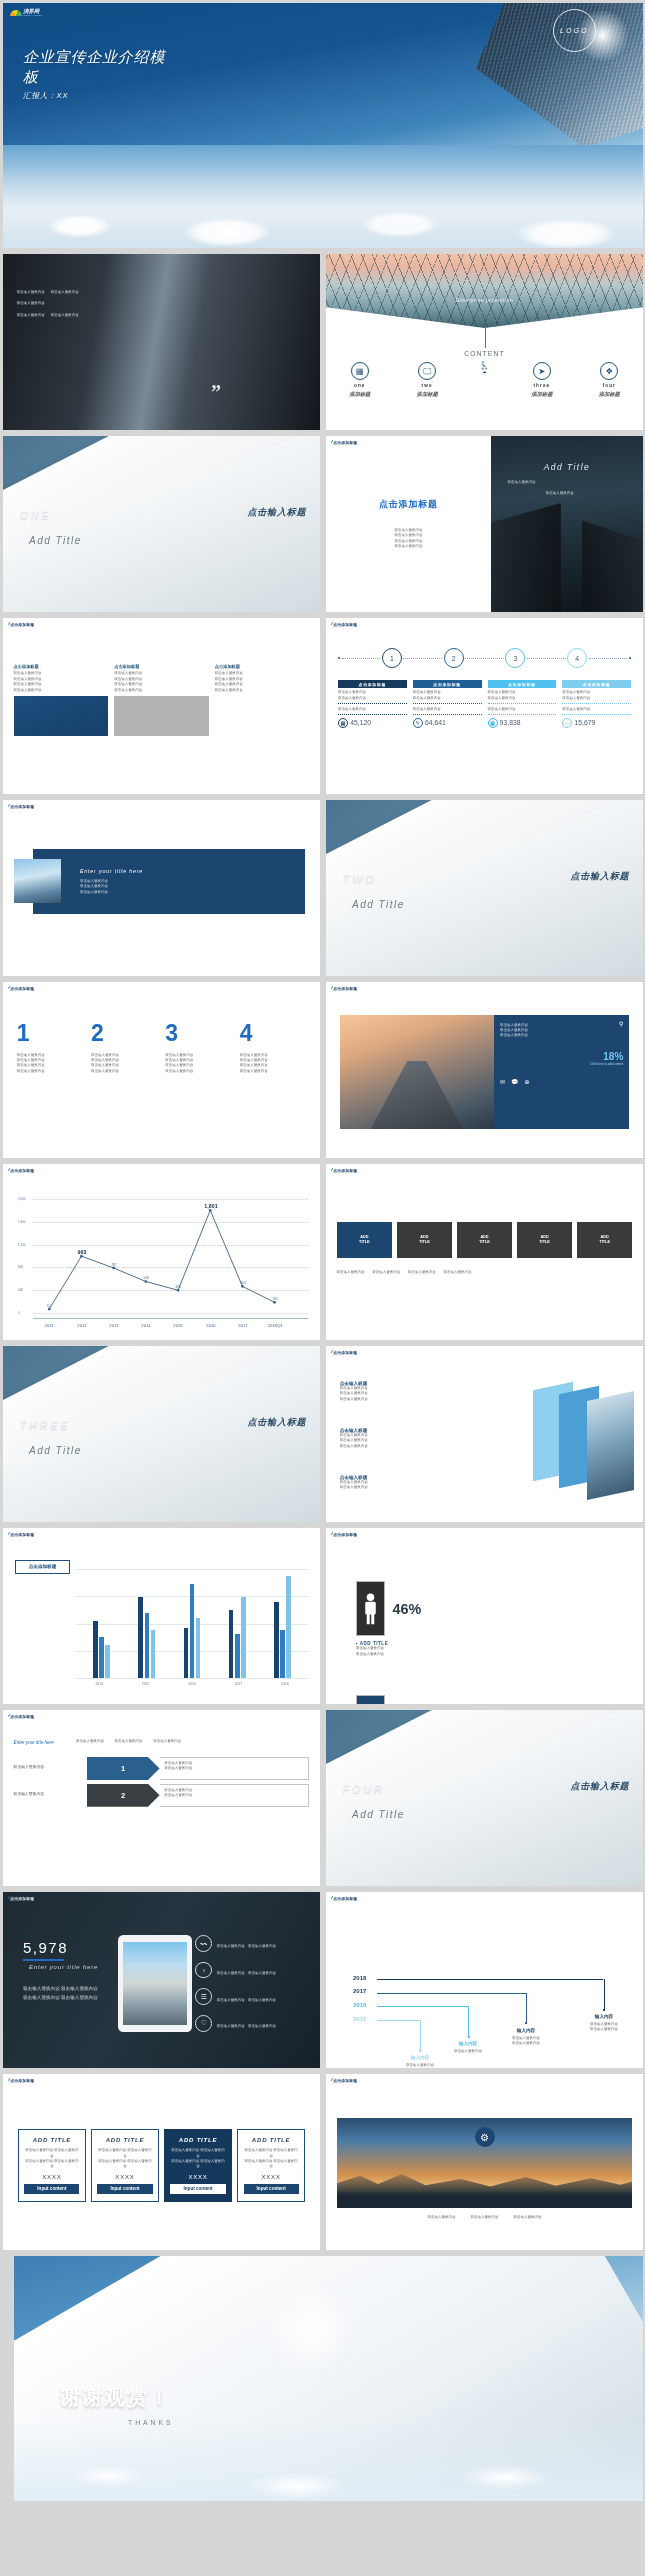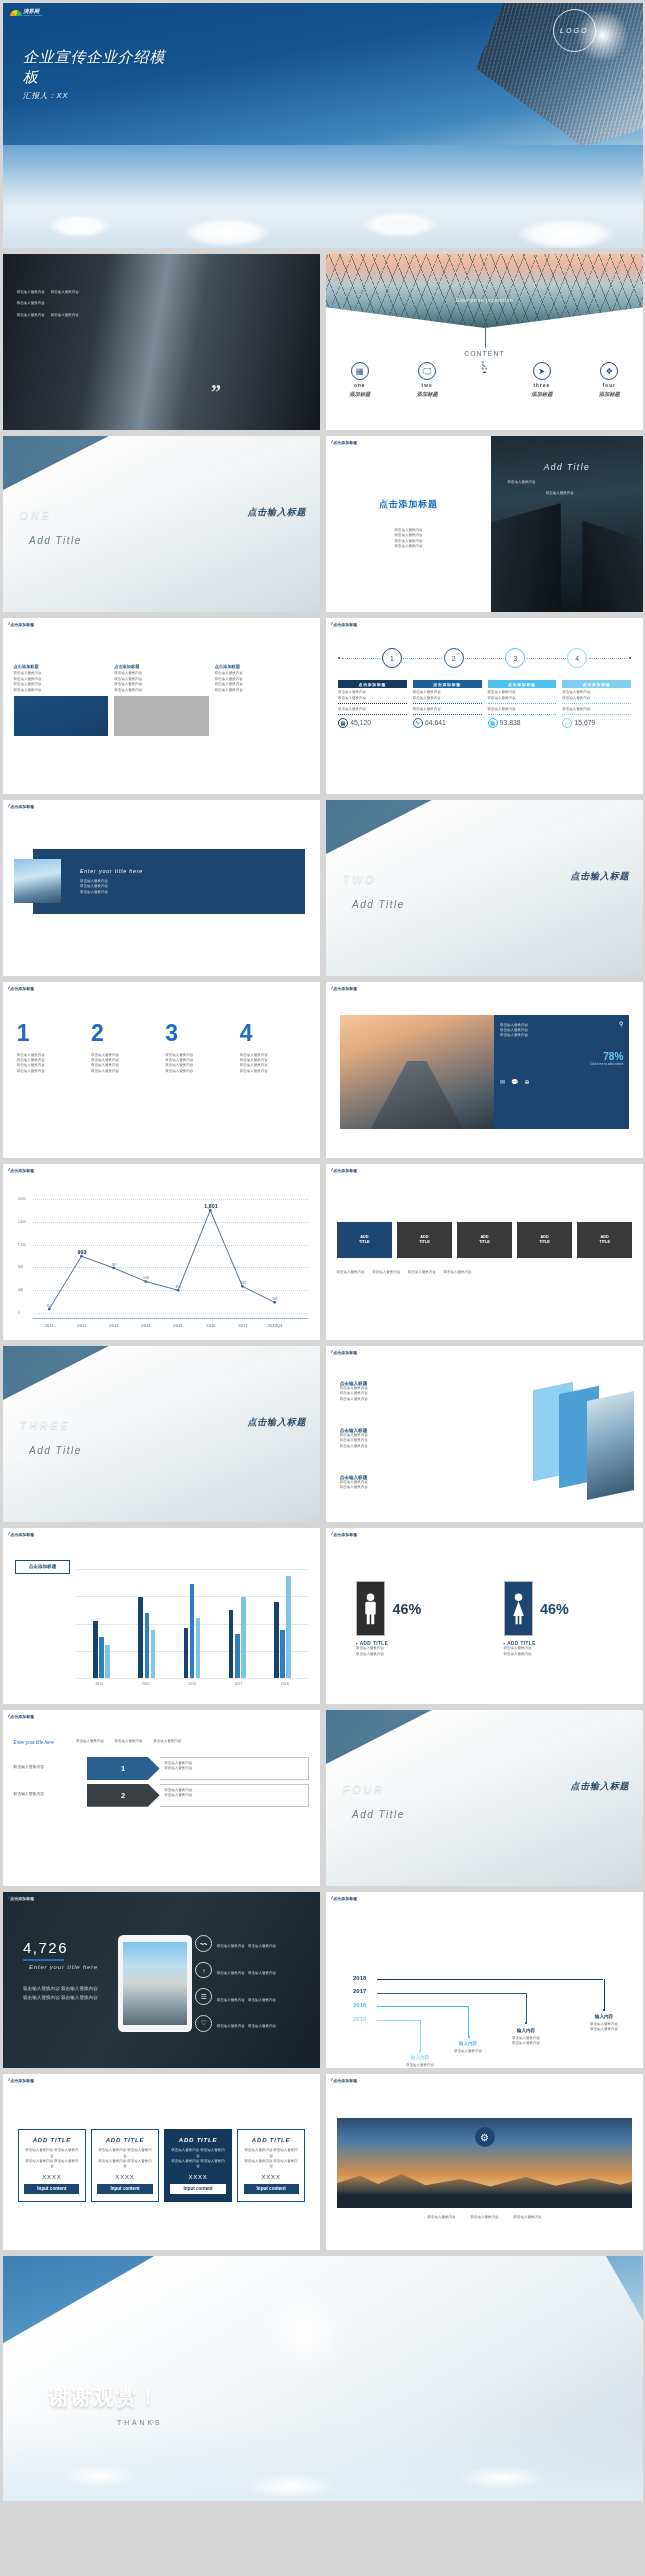--- a/index.html
+++ b/index.html
@@ -154,21 +154,21 @@
   .bc { position:absolute; left:73px; right:12px; top:41px; bottom:26px; }
   .bc .grid { position:absolute; left:0; right:0; border-top:0.8px solid #e3e8ee; }
   .bc .groups { position:absolute; left:3px; right:3px; bottom:0; top:0; display:flex; align-items:flex-end; }
   .bc .g { flex:1; display:flex; align-items:flex-end; justify-content:center; gap:1.5px; height:100%; }
   .bc .b { width:4.6px; }
   .bc .xlab { position:absolute; bottom:-8.4px; left:0; right:0; display:flex; }
   .bc .xlab div { flex:1; text-align:center; font-size:3.4px; color:#6b7c8c; }
   .titlebox { position:absolute; left:12px; top:32px; width:55px; height:13.7px; border:0.8px solid #1f4e79;
       display:flex; align-items:center; justify-content:center; font-size:4.6px; font-weight:bold; color:#1f4e79; }
   
-  .gender { position:absolute; left:30px; right:30px; top:53px; display:flex; gap:38px; }
+  .gender { position:absolute; left:30px; right:30px; top:53px; display:flex; gap:38px;flex-direction:column; }
   .gender .g { flex:1; }
   .gender .top { display:flex; align-items:center; gap:7.6px; }
   .gender .fig { width:29px; height:55px; border:1.5px solid #b8b8b8; display:flex;
       align-items:center; justify-content:center; }
   .gender .fig.m { background:#2e2e2e; }
   .gender .fig.f { background:#1c4670; }
   .gender .pct { font-size:14.4px; color:#2b3b4a; font-weight:bold; }
   .gender .pct.blue { color:#1c4670; }
   .gender .lbl { font-size:4.6px; font-weight:bold; color:#1f4e79; margin-top:5.3px; letter-spacing:0.5px; }
   
@@ -212,21 +212,21 @@
   
   .indus { position:absolute; left:10.6px; right:10.6px; top:44px; height:90px;
       background:linear-gradient(180deg,#2a4b6d 0%,#4a7ba6 25%,#cf8f4e 62%,#f2c07a 80%,#243a4c 100%); }
   .indus:after { content:""; position:absolute; left:0; bottom:0; width:100%; height:46%;
       background:linear-gradient(180deg,rgba(20,30,40,0) 0%, #1a2733 70%);
       clip-path:polygon(0 40%,8% 22%,14% 42%,22% 18%,30% 45%,42% 30%,52% 48%,64% 25%,74% 46%,86% 28%,96% 44%,100% 36%,100% 100%,0 100%); }
   .indus .gear { position:absolute; left:50%; top:9px; transform:translateX(-50%);
       width:20px;height:20px;border-radius:50%;background:#1c4670;color:#fff;
       display:flex;align-items:center;justify-content:center;font-size:10px; }
   
-  .thanks { background:linear-gradient(165deg,#3d7fb5 0%,#5a9cc9 30%,#a9cde3 55%,#e3eef5 80%,#f4f8fb 100%); }
+  .thanks { background:linear-gradient(165deg,#3d7fb5 0%,#5a9cc9 30%,#a9cde3 55%,#e3eef5 80%,#f4f8fb 100%);margin-left:11px; }
   .thanks .wing { position:absolute; right:-30px; top:-38px; width:120%; height:210%;
       background:linear-gradient(180deg,#ffffff 0%,#eaf0f4 50%,#c3d2dc 100%);
       transform:rotate(-30deg); }
   .thanks .glow { position:absolute; left:40%; top:12%; width:91px;height:91px;border-radius:50%;
       background:radial-gradient(circle,#ffffff 0%,rgba(255,255,255,.5) 35%,rgba(255,255,255,0) 70%); }
   .thanks .cl { position:absolute; left:0; bottom:0; width:100%; height:34%;
       background:
         radial-gradient(ellipse 53px 15px at 15% 70%, #fff 0%, rgba(255,255,255,0) 72%),
         radial-gradient(ellipse 68px 18px at 45% 82%, #fff 0%, rgba(255,255,255,0) 72%),
         radial-gradient(ellipse 61px 16.7px at 78% 72%, #fff 0%, rgba(255,255,255,0) 72%),
@@ -505,21 +505,21 @@
         <span class="slashes">//</span>
         <span>点击添加标题</span>
       </div>
     <div class="pp">
       <div class="img"></div>
       <div class="pnl">
         <div class="pin">⚲</div>
         <div class="tiny w">双击输入替换内容</div>
         <div class="tiny w">双击输入替换内容</div>
         <div class="tiny w">双击输入替换内容</div>
-        <div class="pct">78%</div>
+        <div class="pct">18%</div>
         <div style="font-size:3px;color:#9fd8f5;text-align:right">Click here to add content</div>
         <div class="icons">
           <span>✉</span>
           <span>💬</span>
           <span>⊕</span>
         </div>
       </div>
     </div>
   </div>
 
@@ -777,21 +777,21 @@
     <div class="num">FOUR</div>
     <div class="cnt">点击输入标题</div>
     <div class="at">Add Title</div>
   </div>
 
   <div class="slide darkslide">
     <div class="hdr" style="color:#dbe4ea">
         <span class="slashes">//</span>
         <span>点击添加标题</span>
       </div>
-    <div class="big">4,726</div>
+    <div class="big">5,978</div>
     <div class="uline"></div>
     <div class="et">Enter your title here</div>
     <div style="position:absolute;left:20px;top:93px;width:81px">
       <div class="tiny w" style="font-size:4.6px;line-height:1.9">双击输入替换内容   双击输入替换内容</div>
       <div class="tiny w" style="font-size:4.6px;line-height:1.9">双击输入替换内容   双击输入替换内容</div>
     </div>
     <div class="tab">
         <div class="scr"></div>
       </div>
     <div class="rlist">

